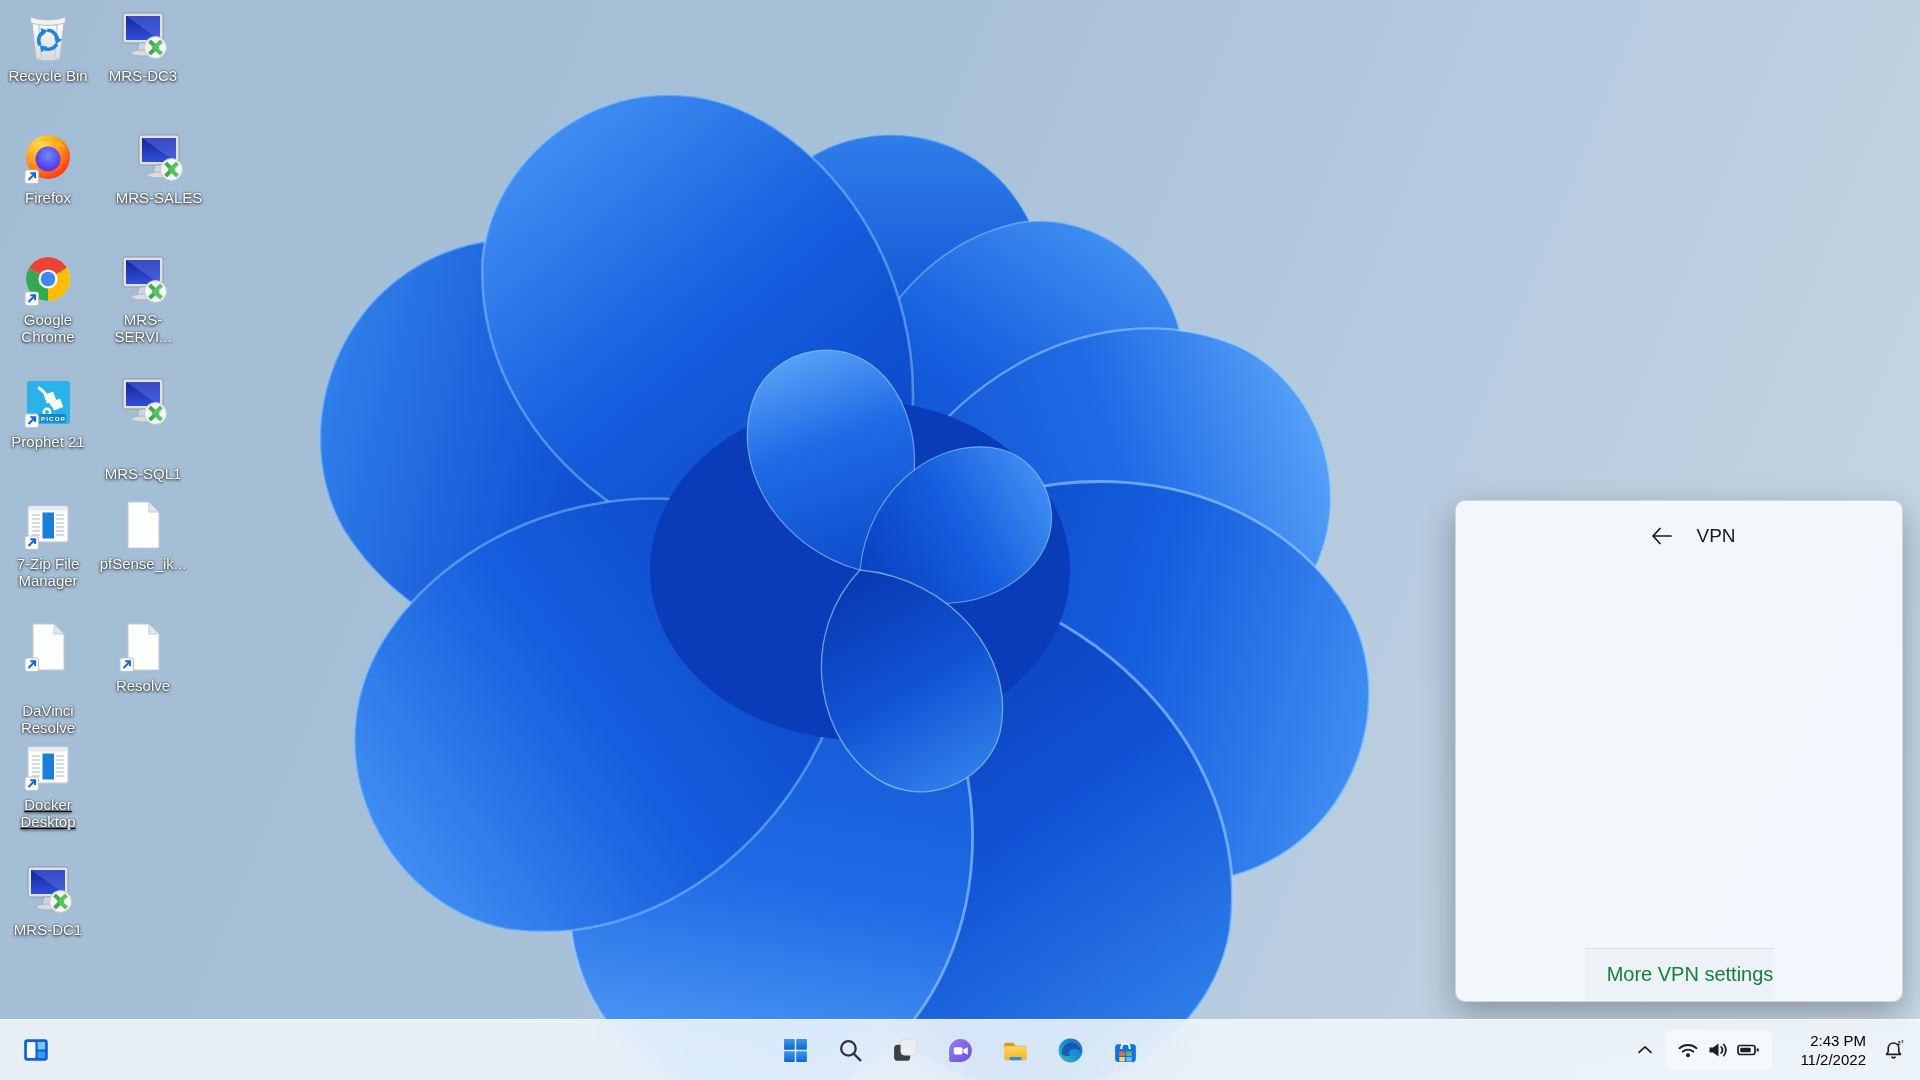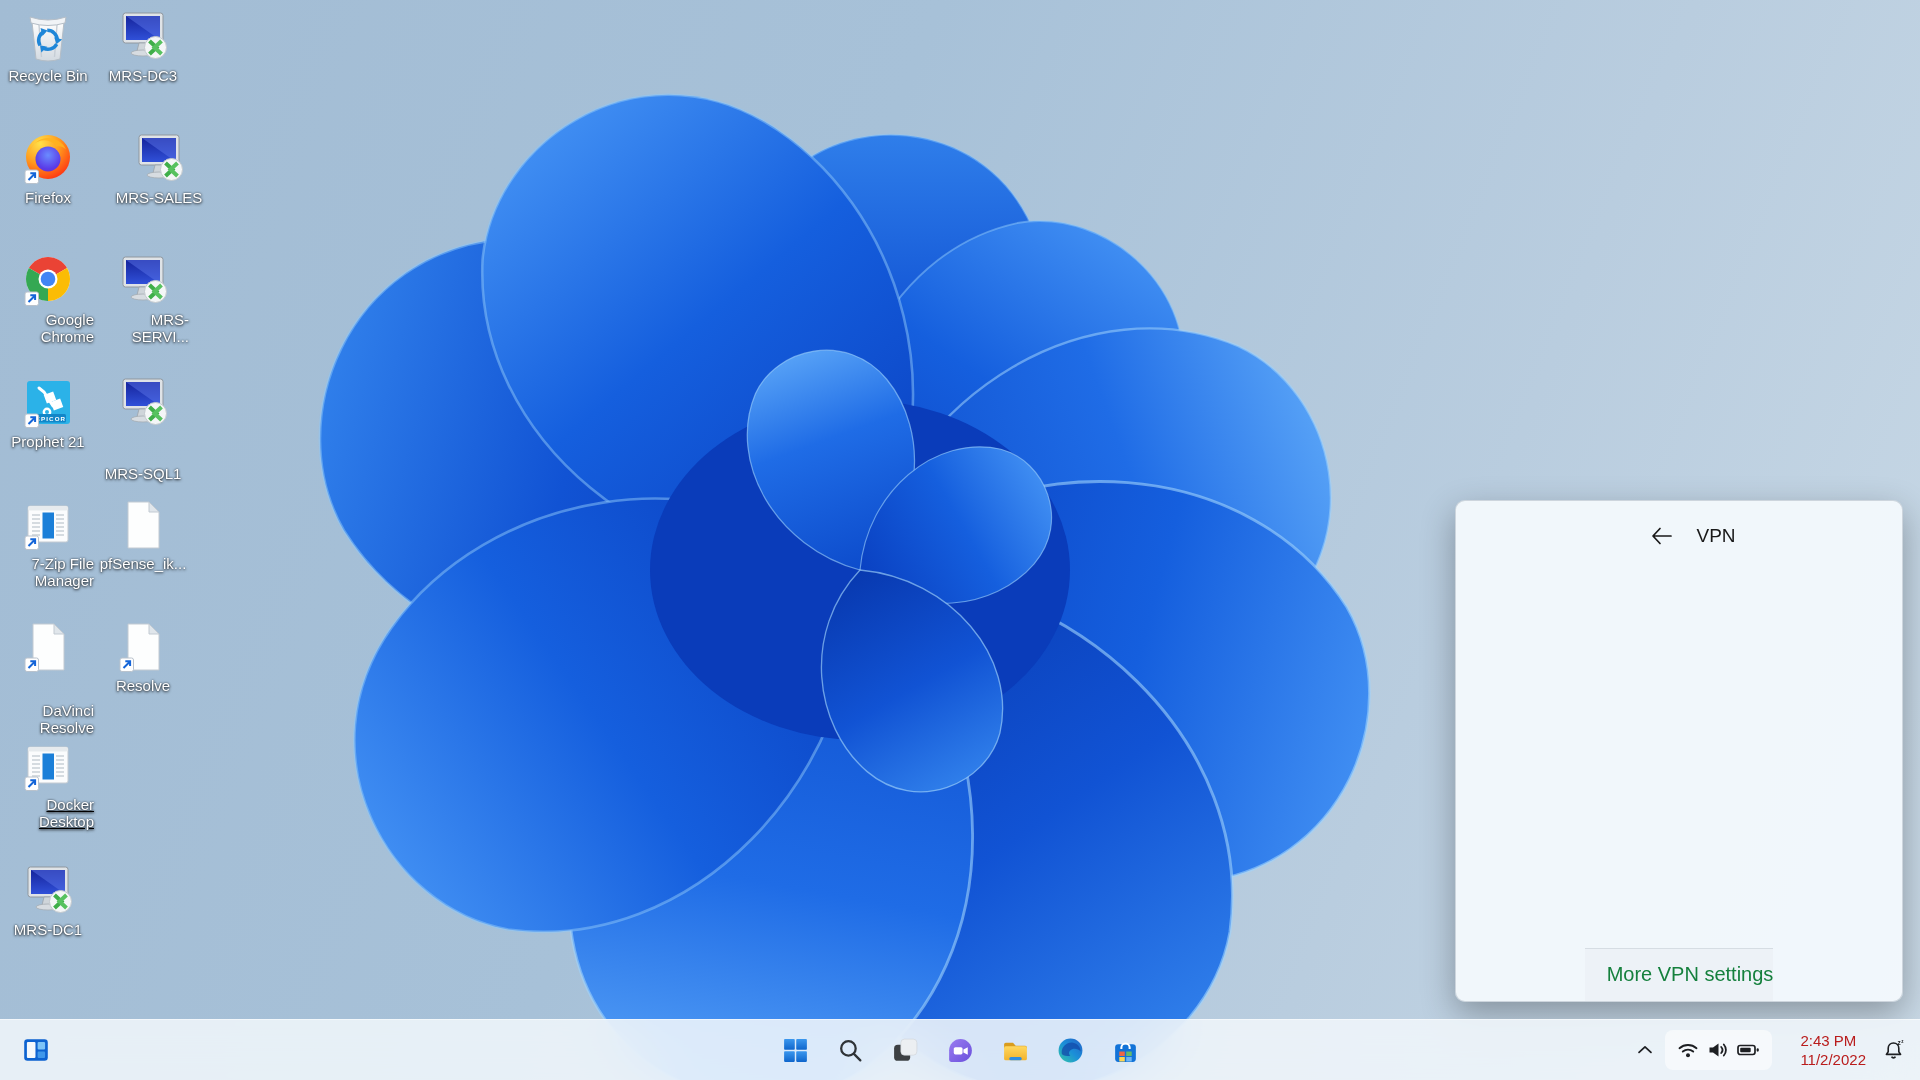--- a/index.html
+++ b/index.html
@@ -10,21 +10,21 @@
   }
   svg { display:block; }
   
   #bloom { position:absolute; inset:0; }
 
   
   #desktop-icons { position:absolute; left:0; top:0; right:0; bottom:60px; }
   .dicon { position:absolute; width:92px; display:flex; flex-direction:column; align-items:center; cursor:default; }
   .dicon .ig { width:58px; height:58px; display:flex; align-items:center; justify-content:center; }
   .dlabel {
-    margin-top:1px; font-size:15px; line-height:17px; color:#ffffff; text-align:right;
+    margin-top:1px; font-size:15px; line-height:17px; color:#ffffff; text-align:center;
     text-shadow:0 1px 3px rgba(0,0,0,.85), 0 0 2px rgba(0,0,0,.55); max-width:92px; word-wrap:break-word;
   }
 
   
   #vpn-panel {
     position:absolute; left:1455px; top:500px; width:448px; height:502px;
     background:rgba(243,248,252,.97); border:1px solid rgba(110,125,140,.28);
     border-radius:10px; box-shadow:0 12px 34px rgba(0,0,0,.30);
     display:flex; flex-direction:column; overflow:hidden; box-sizing:border-box;align-items:center;
   }
@@ -46,21 +46,21 @@
     border-top:1px solid rgba(255,255,255,.5);
   }
   .tb-left { position:absolute; left:14px; top:8px; width:44px; height:44px; border-radius:6px;
     display:flex; align-items:center; justify-content:center; }
   .tb-center { position:absolute; left:50%; top:9px; transform:translateX(-50%); display:flex; gap:13px; }
   .tb-btn { width:42px; height:42px; border-radius:6px; display:flex; align-items:center; justify-content:center; }
   .tb-right { position:absolute; right:8px; top:0; height:60px; display:flex; align-items:center; }
   .chevron-btn { width:32px; height:42px; display:flex; align-items:center; justify-content:center; border-radius:6px; }
   .quick-group { display:flex; align-items:center; gap:6px; padding:8px 11px; border-radius:8px;
     background:rgba(255,255,255,.55); margin-left:4px; }
-  .clock { text-align:left; font-size:15px; line-height:19px; color:#b91c1c; margin:0 10px 0 28px; white-space:nowrap; }
+  .clock { text-align:right; font-size:15px; line-height:19px; color:#000000; margin:0 10px 0 28px; white-space:nowrap; }
   .bell-btn { width:36px; height:42px; display:flex; align-items:center; justify-content:center; border-radius:6px; }
 </style>
 </head>
 <body>
 
 <svg id="bloom" width="1920" height="1080" viewBox="0 0 1920 1080">
   <defs>
     <linearGradient id="p1" x1="0" y1="0" x2="1" y2="0">
       <stop offset="0" stop-color="#0a41c2"></stop>
         <stop offset=".55" stop-color="#155fde"></stop>

